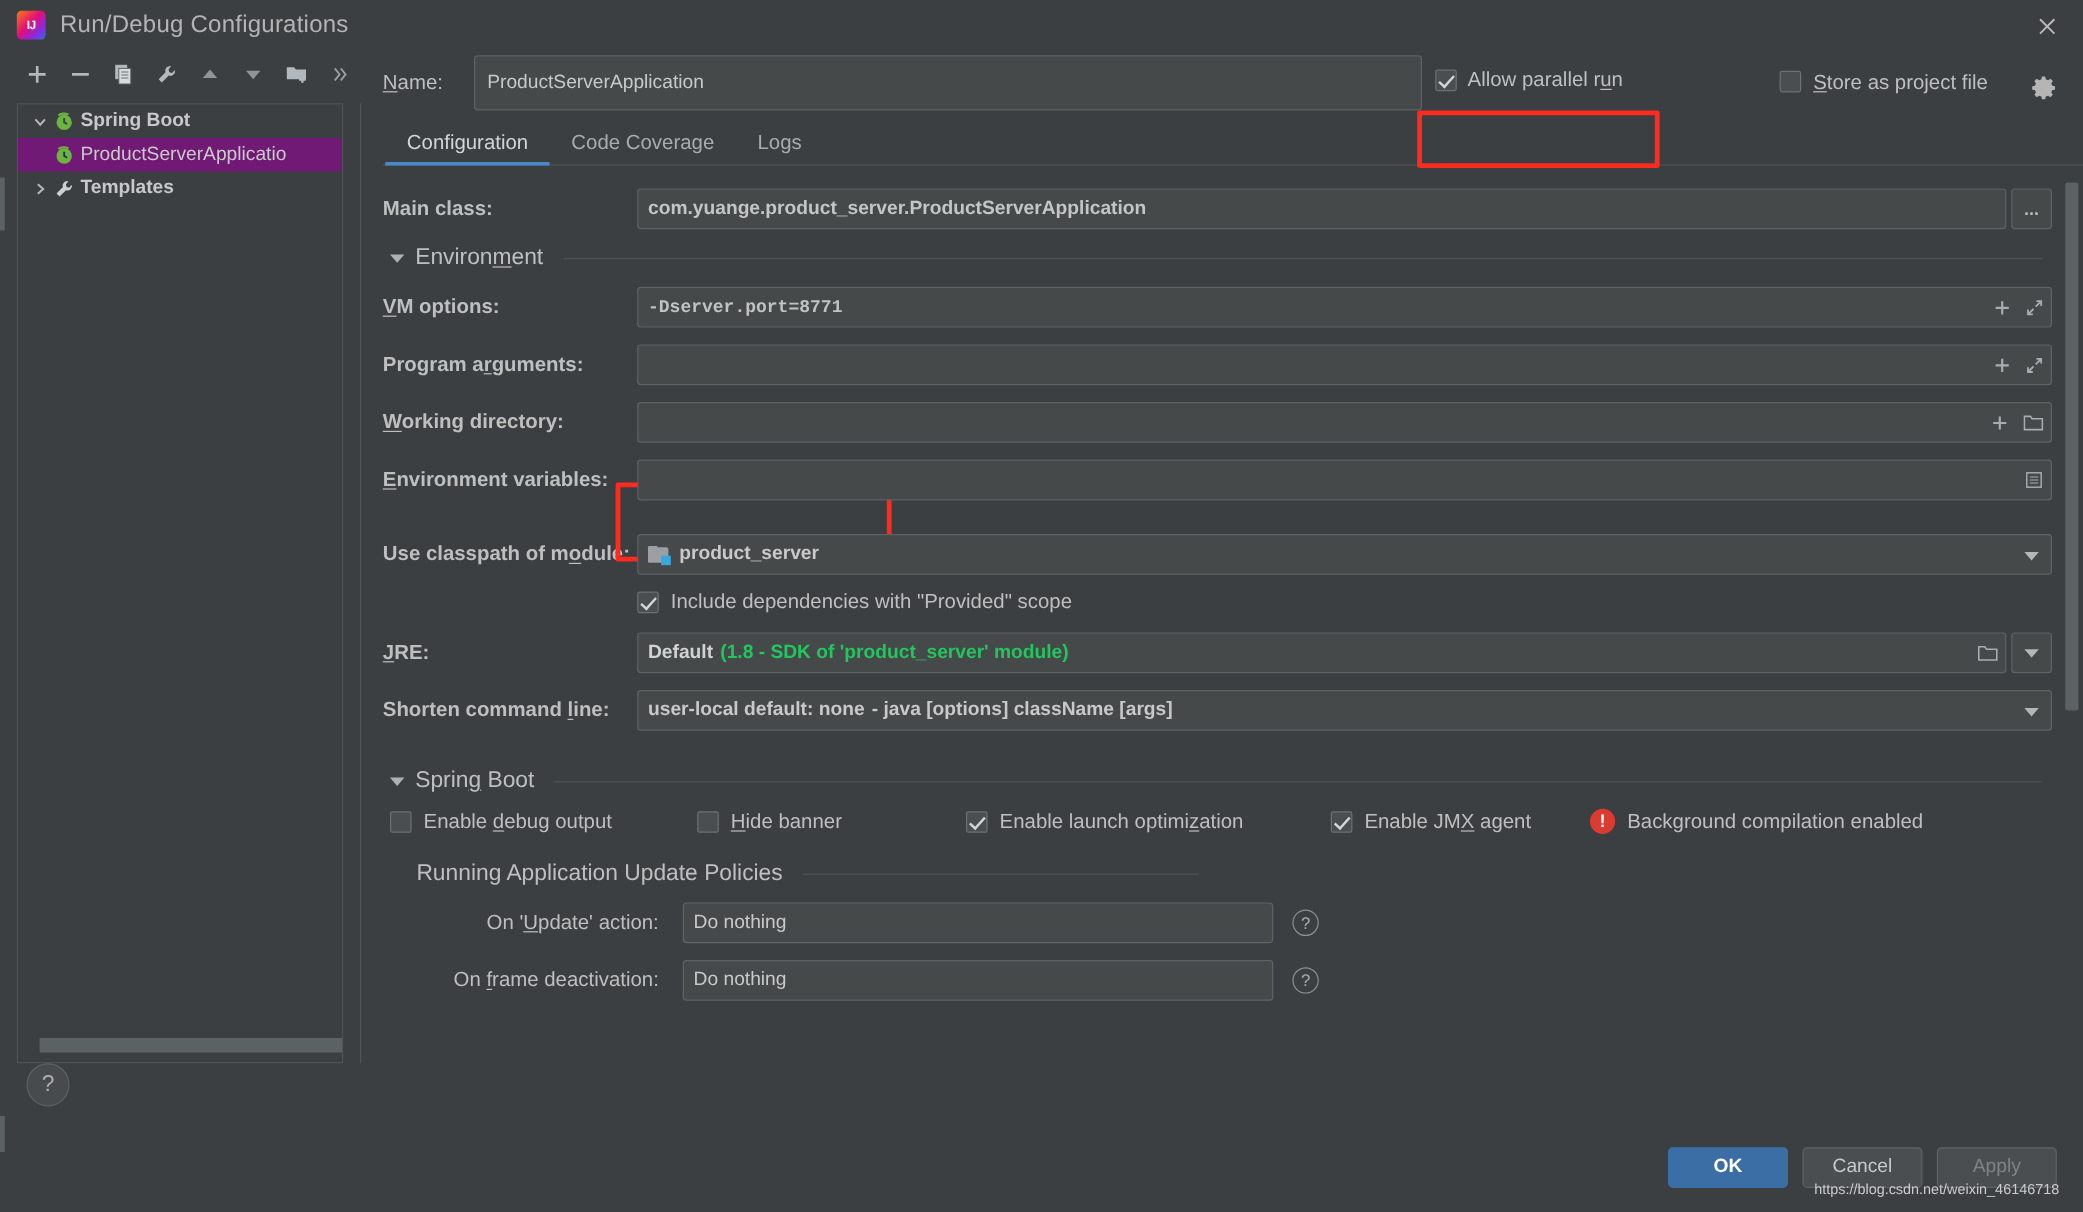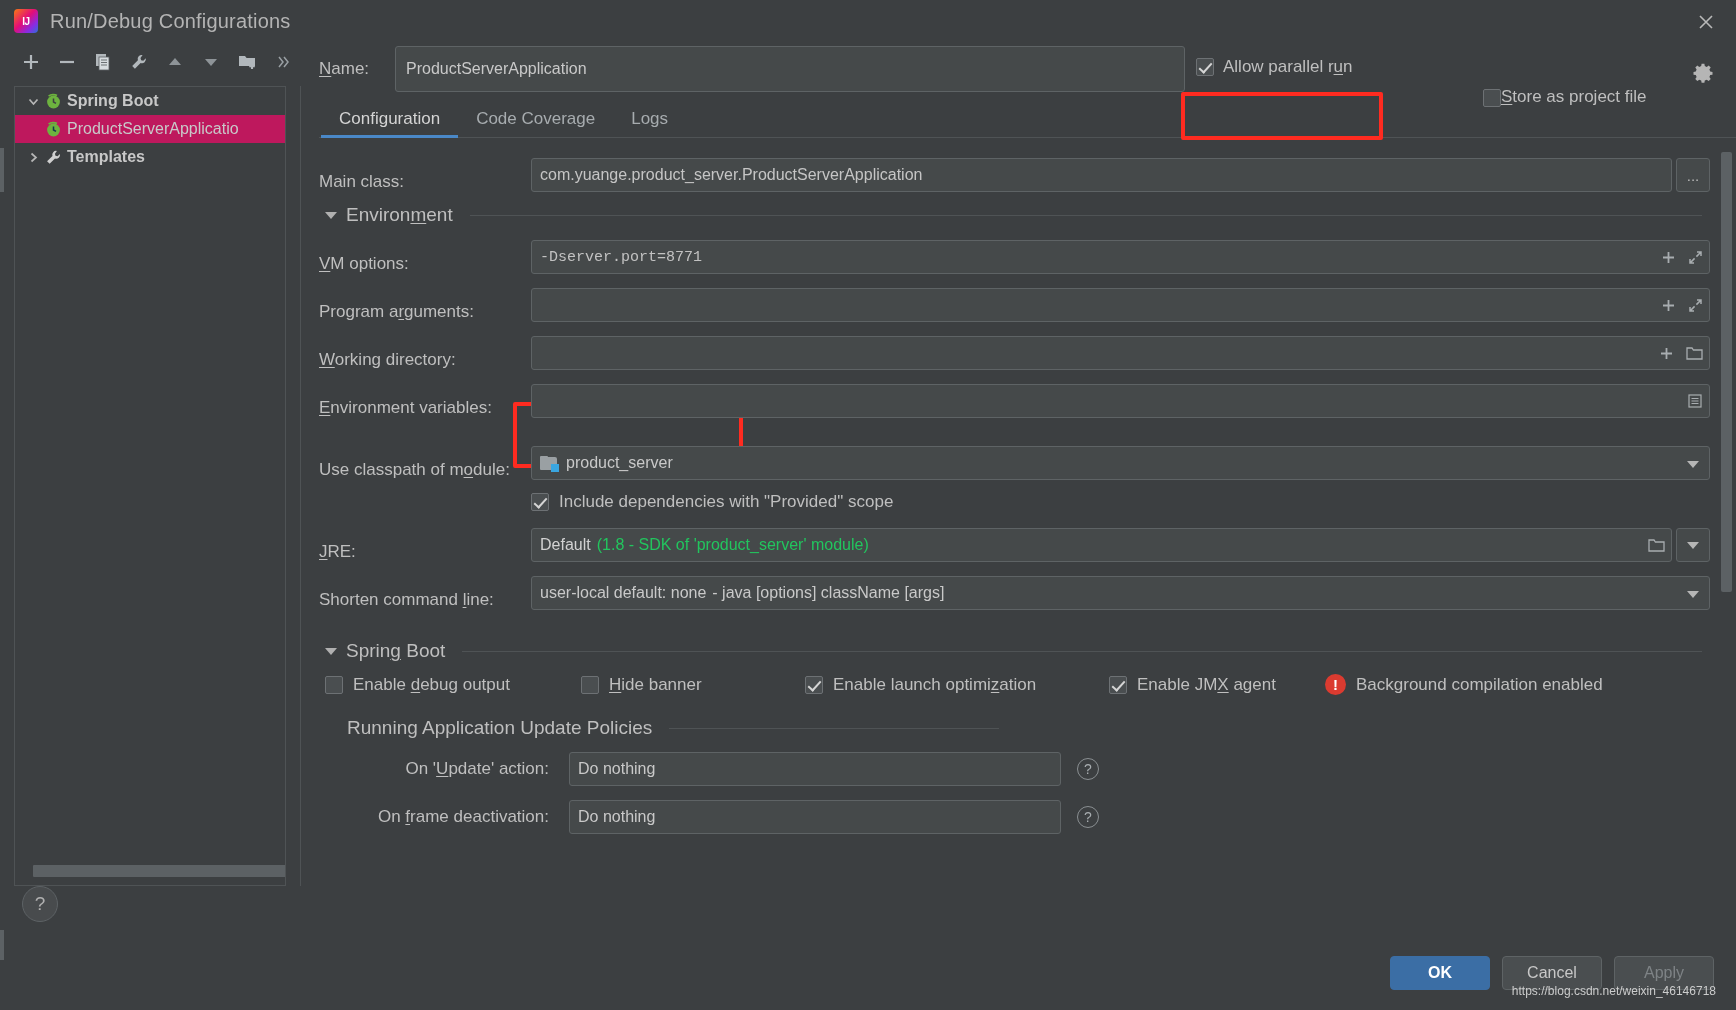--- a/index.html
+++ b/index.html
@@ -96,21 +96,21 @@
   }
   .tree-row {
     display: flex;
     align-items: center;
     height: 28px;
     padding-left: 8px;
     font-size: 16px;
     cursor: pointer;
     white-space: nowrap;
   }
-  .tree-row.selected { background: #be185d; }
+  .tree-row.selected { background: #701a75; }
   .tree-arrow {
     width: 20px; flex: 0 0 20px;
     display: flex; align-items: center; justify-content: center;
     color: #a4a9ad;
   }
   .tree-icon {
     width: 20px; flex: 0 0 20px;
     margin-right: 4px;
     display: flex; align-items: center; justify-content: center;
   }
@@ -213,22 +213,22 @@
     position: absolute;
     border: 4px solid #ff2b20;
     border-radius: 2px;
     pointer-events: none;
   }
   .store-group {
     position: absolute;
     left: 1182px;
     top: 17px;
     display: flex;
-    align-items: flex-end;
-    margin-top: 28px;
+    align-items: flex-start;
+    gap: 10px;
   }
   .lbl { font-size: 17px; color: #bfbfbf; white-space: nowrap; }
   .ul { text-decoration: underline; text-decoration-thickness: 1px; text-underline-offset: 2px; }
 
   .gear-btn {
     position: absolute;
     left: 1391px;
     top: 20px;
     width: 22px; height: 22px;
     cursor: pointer;
@@ -261,23 +261,24 @@
   }
 
   
   .form {
     padding-top: 18px;
     padding-right: 26px;
     position: relative;
   }
   .row {
     display: flex;
-    align-items: flex-end;
+    align-items: center;
     margin-bottom: 12px;
     height: 36px;
+    font-weight: bold;
   }
   .row-label {
     font-size: 17px;
     color: #bfbfbf;
     width: 212px;
     flex: 0 0 212px;
     white-space: nowrap;
   }
   .field {
     flex: 1;

